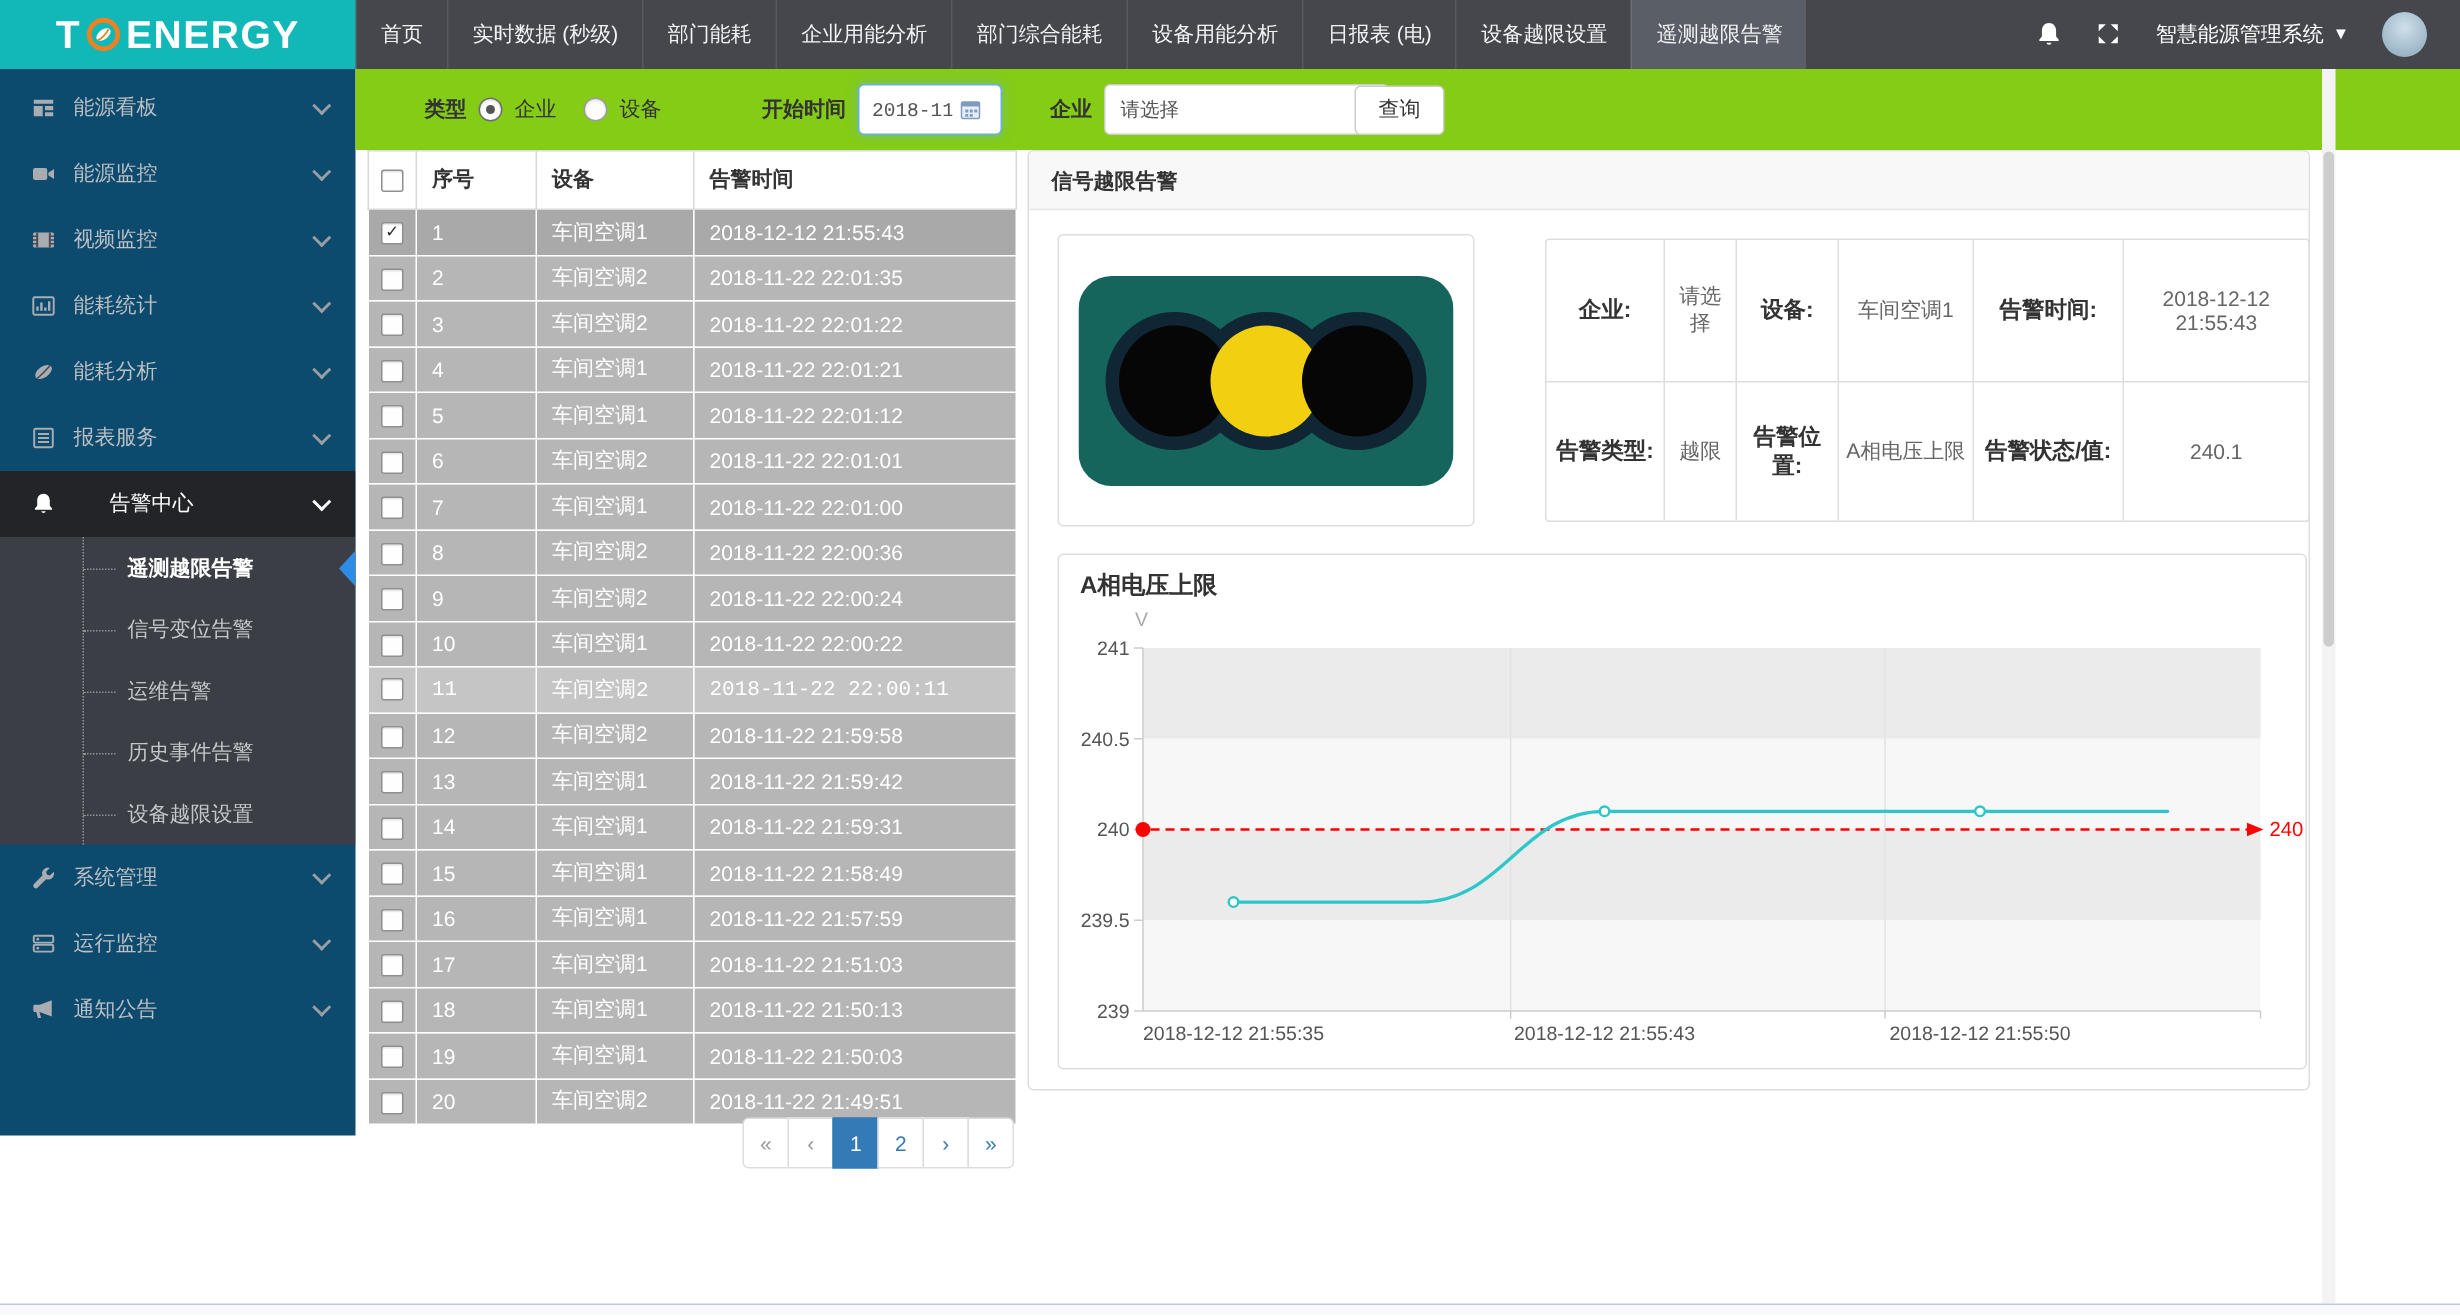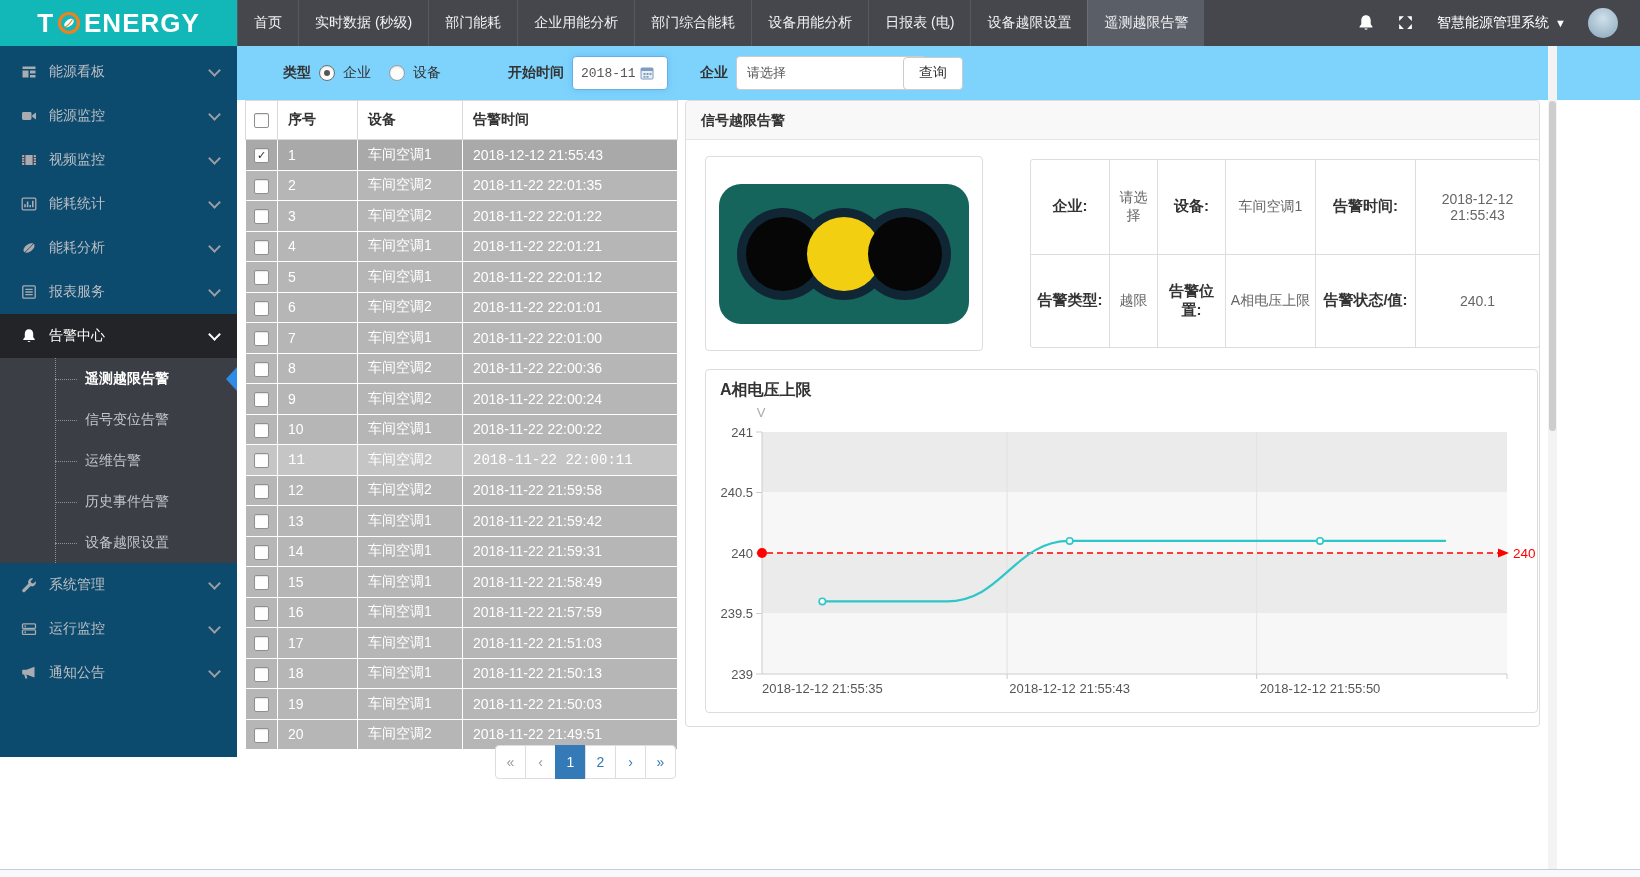--- a/index.html
+++ b/index.html
@@ -18,32 +18,32 @@
   .caret{font-size:11px;color:#fff;}
   .avatar{width:30px;height:30px;border-radius:50%;background:radial-gradient(circle at 50% 35%,#cfe0ea 0%,#a8c0d0 55%,#8aa7ba 100%);cursor:pointer;}
 
   
   .sidebar{position:absolute;left:0;top:46px;width:237px;height:711px;background:#0c4a6e;overflow:hidden;}
   .side-pad{height:4px;}
   .side-item{height:44px;display:flex;align-items:center;padding:0 18px 0 20px;color:#bcbfc3;font-size:14px;cursor:pointer;position:relative;}
   .side-item .s-icon{width:17px;height:17px;margin-right:12px;flex:0 0 auto;display:inline-flex;align-items:center;justify-content:center;color:#a9acb1;}
   .side-item .s-label{flex:1;}
   .chev{width:7px;height:7px;border-right:2px solid #9a9da2;border-bottom:2px solid #9a9da2;transform:rotate(45deg);margin-top:-4px;}
-  .side-item.active-group{background:#222428;color:#fff;}
+  .side-item.active-group{background:#222428;color:#fff;gap:24px;}
   .side-item.active-group .s-icon{color:#fff;}
   .side-item.active-group .chev{border-color:#fff;}
   .submenu{background:#3b3e44;position:relative;}
   .sub-item{height:41px;display:flex;align-items:center;padding-left:85px;color:#c3c6ca;font-size:14px;cursor:pointer;position:relative;}
   .sub-item .dots{position:absolute;left:55px;top:50%;width:22px;border-top:1px dotted #8d9095;}
   .submenu .tree{position:absolute;left:55px;top:0;bottom:0;border-left:1px dotted #8d9095;}
   .sub-item.active{color:#fff;font-weight:bold;}
   .sub-item.active .edge{position:absolute;right:0;top:50%;margin-top:-12px;width:0;height:0;border-top:12px solid transparent;border-bottom:12px solid transparent;border-right:11px solid #2f8ce6;}
 
   
-  .filterbar{position:absolute;left:237px;top:46px;width:1403px;height:54px;background:#7dd3fc;}
+  .filterbar{position:absolute;left:237px;top:46px;width:1403px;height:54px;background:#84cc16;}
   .fgroup{position:absolute;top:0;height:54px;display:flex;align-items:center;gap:8px;font-size:14px;color:#333;}
   .flabel{font-weight:bold;color:#333;}
   .radio{width:14px;height:14px;border-radius:50%;border:1px solid #9b9b9b;background:#fdfdfd;display:inline-flex;align-items:center;justify-content:center;cursor:pointer;box-shadow:inset 0 1px 2px rgba(0,0,0,.12);}
   .radio.sel{border-color:#6e6e6e;}
   .radio.sel::after{content:"";width:6px;height:6px;border-radius:50%;background:#555;}
   .rlabel{margin-right:10px;color:#333;}
   .date-input{width:80px;height:32px;border:1px solid #66afe9;border-radius:4px;box-shadow:0 0 7px rgba(102,175,233,.55);display:flex;align-items:center;padding:0 6px 0 8px;gap:5px;cursor:text;background:#fff;}
   .date-input input{border:none;outline:none;width:54px;font-size:13px;color:#555;font-family:Liberation Mono, monospace;padding:0;}
   .select{width:168px;height:32px;border:1px solid #ccc;border-radius:4px;background:#fff;display:flex;align-items:center;padding:0 10px;color:#555;font-size:13px;cursor:pointer;}
   .select .sel-caret{margin-left:auto;color:#888;font-size:11px;}

